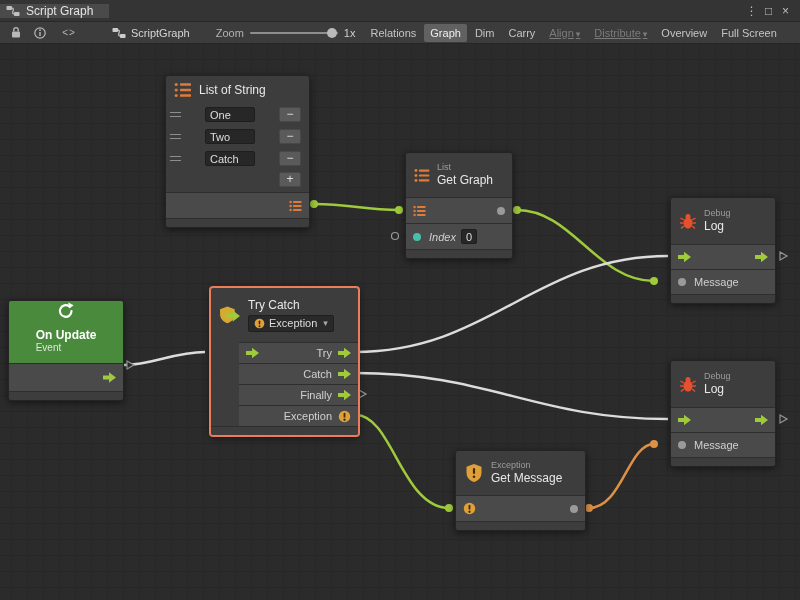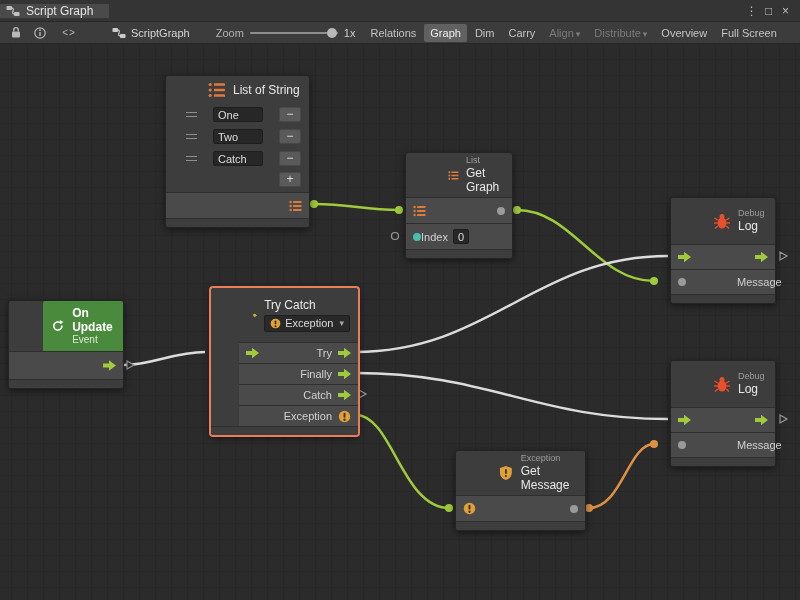--- a/index.html
+++ b/index.html
@@ -34,21 +34,21 @@
   .tb-icon-btn { display:flex; align-items:center; justify-content:center; width:24px; height:20px; }
   .tb-code { color:#b4b4b4; font-size:10px; letter-spacing:1px; width:34px; text-align:center; }
   .crumb { display:flex; align-items:center; gap:5px; margin-left:26px; color:#d6d6d6; }
   .zoom-label { margin-left:26px; color:#b2b2b2; }
   .slider { position:relative; width:88px; height:18px; margin:0 6px; }
   .slider .track { position:absolute; left:0; right:0; top:8px; height:2px; background:#8e8e8e; border-radius:1px; }
   .slider .handle { position:absolute; right:1px; top:4px; width:10px; height:10px; border-radius:50%; background:#b9b9b9; }
   .zoom-value { margin-right:8px; color:#cfcfcf; }
   .tb-btn { padding:3px 6px; margin:0 1px; border-radius:2px; white-space:nowrap; }
   .tb-btn.active { background:#616161; color:#efefef; }
-  .tb-btn.disabled { color:#7b7b7b; }
+  .tb-btn.disabled { color:#7b7b7b;text-decoration:underline; }
   .dd-caret { font-size:9px; margin-left:2px; }
 
   
   #canvas {
     position:absolute; top:44px; left:0; width:800px; height:556px;
     background-color:#2b2b2b;
     background-image:
       linear-gradient(to right,  #272727 1px, transparent 1px),
       linear-gradient(to bottom, #272727 1px, transparent 1px),
       linear-gradient(to right,  #1f1f1f 1px, transparent 1px),
@@ -61,31 +61,31 @@
   #wires path.wire { fill:none; stroke-width:2.5; }
 
   
   .node {
     position:absolute; background:#3d3d3d;
     border:1px solid #242424; border-radius:3px;
     box-shadow:0 2px 7px rgba(0,0,0,.5);
   }
   .node.selected { border-color:#eb7d59; box-shadow:0 0 0 1px #eb7d59, 0 2px 7px rgba(0,0,0,.5); }
 
-  .node-header { display:flex; align-items:center; gap:7px; padding:0 8px;margin-left:34px; }
-  .h27 { height:27px; } .h44 { height:44px; } .h46 { height:46px; } .h50 { height:50px; } .h54 { height:54px; }
+  .node-header { display:flex; align-items:center; gap:7px; padding:0 8px; }
+  .h27 { height:27px; } .h44 { height:44px; } .h46 { height:46px; } .h50 { height:62px;flex-direction:column; } .h54 { height:54px; }
   .nh-col { display:flex; flex-direction:column; line-height:1.2; }
   .nh-cat { font-size:9px; color:#9c9c9c; }
   .nh-title { font-size:12px; color:#e8e8e8; }
 
   .node-row {
     display:flex; align-items:center;
     background:#4a4a4a; border-top:1px solid #2e2e2e; padding:0 7px;
   }
-  .r25 { height:25px;gap:43px; } .r26 { height:26px; } .r21 { height:21px;margin-left:28px; } .r28 { height:28px; }
+  .r25 { height:25px; } .r26 { height:26px; } .r21 { height:21px;margin-left:28px; } .r28 { height:28px; }
   .node-footer { height:9px; background:#3d3d3d; border-top:1px solid #2e2e2e; border-radius:0 0 3px 3px; }
 
   .row-label { font-size:11px; color:#d0d0d0; }
   .spacer { flex:1; }
 
   .dot { width:8px; height:8px; border-radius:50%; flex:none; }
   .dot.gray { background:#9a9a9a; }
   .dot.teal { background:#46c0a9; }
   .arrow {
     width:13px; height:11px; flex:none; background:#9fca3b;
@@ -95,21 +95,21 @@
   .field {
     background:#272727; border:1px solid #1e1e1e; border-radius:2px;
     height:15px; line-height:14px; font-size:11px; color:#dedede; padding:0 4px;
   }
   .mini-btn {
     width:22px; height:15px; background:#5a5a5a; border:1px solid #484848; border-radius:2px;
     color:#ddd; font-size:12px; line-height:12px; text-align:center;
   }
 
   
-  .ls-item { height:22px; display:flex; align-items:center; justify-content:flex-end; gap:16px; padding-right:8px; }
+  .ls-item { height:22px; display:flex; align-items:center; justify-content:flex-end; gap:24px; padding-right:8px; }
   .drag-handle { width:11px; height:5px; border-top:1px solid #8e8e8e; border-bottom:1px solid #8e8e8e; flex:none; }
   .ls-field { width:50px; }
   .ls-plus { display:flex; justify-content:flex-end; padding:3px 8px 5px 0; }
 
   
   .event-header { background:#4a8a3c; border-radius:2px 2px 0 0; }
   .ev-title { font-size:12px; font-weight:bold; color:#ffffff; }
   .ev-sub { font-size:10px; color:#dcead6; }
 
   
@@ -298,21 +298,21 @@
               <rect x="4" y="5.1" width="8.5" height="1.8" rx="0.4"></rect>
             <circle cx="1.6" cy="10" r="1.2"></circle>
               <rect x="4" y="9.1" width="8.5" height="1.8" rx="0.4"></rect>
           </g>
         </svg>
         <span class="spacer"></span>
         <span class="dot gray"></span>
       </div>
       <div class="node-row r26">
         <span class="dot teal"></span>
-        <span class="row-label" style="margin-right:5px;">Index</span>
+        <span class="row-label" style="margin-left:8px;margin-right:5px;font-style:italic;">Index</span>
         <span class="field gi-index-field">0</span>
       </div>
       <div class="node-footer"></div>
     </div>
 
     <div class="node" style="left:670px;top:153px;width:106px;">
       <div class="node-header h46">
         <svg width="18" height="18" viewBox="0 0 18 18">
           <g fill="#e8502d">
             <ellipse cx="9" cy="11" rx="4.5" ry="5.5"></ellipse>
@@ -381,27 +381,27 @@
       </div>
       <div class="node-row r21" style="justify-content:space-between;">
         <span class="arrow"></span>
         <span class="tc-right">
           <span class="row-label">Try</span>
           <span class="arrow"></span>
         </span>
       </div>
       <div class="node-row r21" style="justify-content:flex-end;">
         <span class="tc-right">
-          <span class="row-label">Finally</span>
+          <span class="row-label">Catch</span>
           <span class="arrow"></span>
         </span>
       </div>
       <div class="node-row r21" style="justify-content:flex-end;">
         <span class="tc-right">
-          <span class="row-label">Catch</span>
+          <span class="row-label">Finally</span>
           <span class="arrow"></span>
         </span>
       </div>
       <div class="node-row r21" style="justify-content:flex-end;">
         <span class="tc-right">
           <span class="row-label">Exception</span>
           <svg width="13" height="13" viewBox="0 0 12 12">
             <circle cx="6" cy="6" r="5.3" fill="#dfa03c"></circle>
             <rect x="5.15" y="2.6" width="1.7" height="4.4" rx="0.85" fill="#3d2c00"></rect>
             <circle cx="6" cy="9" r="1.05" fill="#3d2c00"></circle>

